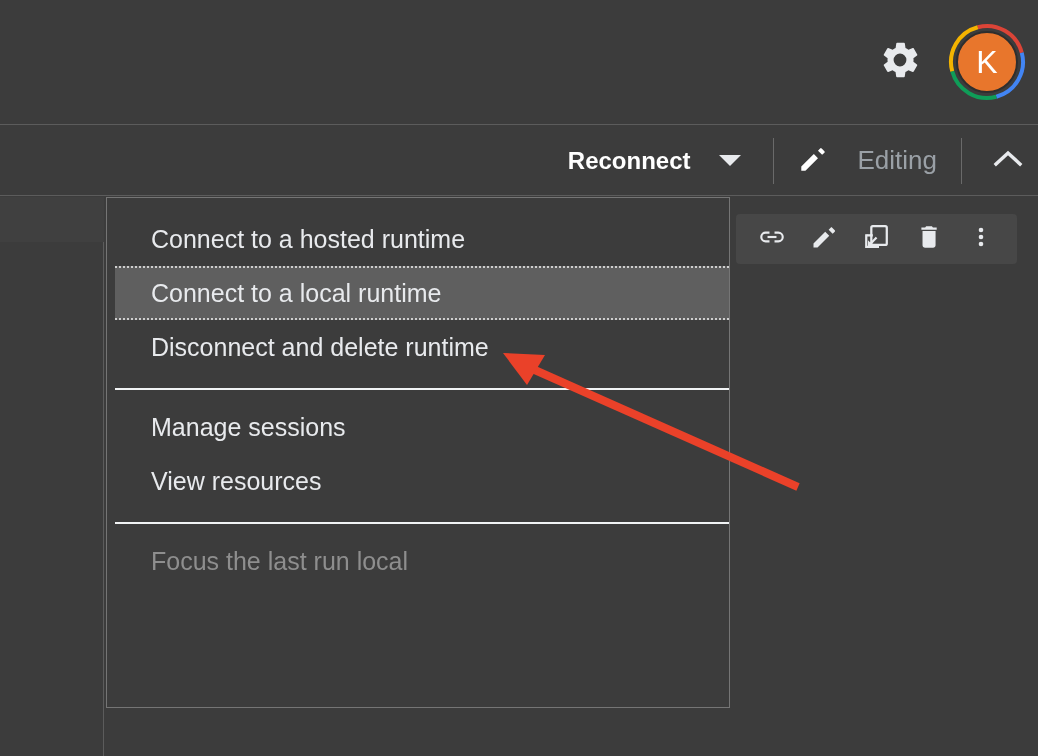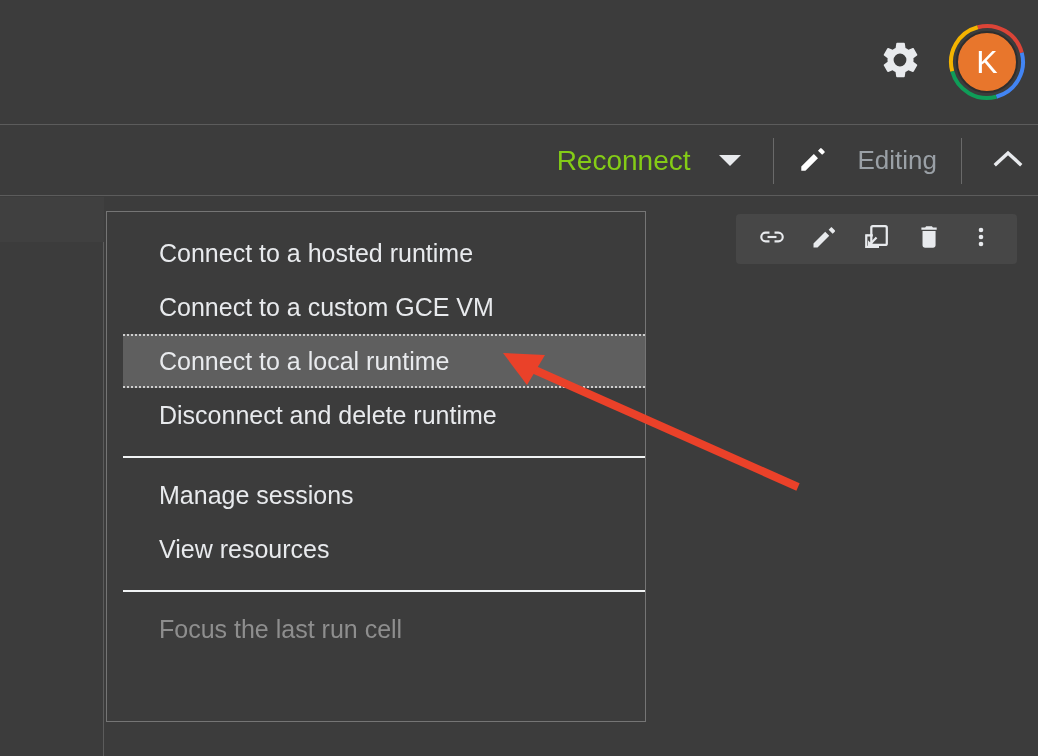--- a/index.html
+++ b/index.html
@@ -42,21 +42,21 @@
   
   .toolrow {
     position: absolute; left: 0; top: 126px; width: 1038px; height: 70px;
     background: #3c3c3c; border-bottom: 1px solid #5c5c5c;
     display: flex; align-items: center; justify-content: flex-end;
   }
   .reconnect-btn {
     display: flex; align-items: center; gap: 28px;
     padding: 0 16px 0 0; cursor: pointer; height: 100%;
   }
-  .reconnect-label { color: #84cc16; font-size: 28px; }
+  .reconnect-label { color: #ffffff; font-size: 24px; font-weight: bold; }
   .caret-down {
     width: 0; height: 0;
     border-left: 11px solid transparent; border-right: 11px solid transparent;
     border-top: 11px solid #e8eaed;
   }
   .vdiv { width: 1px; height: 46px; background: #6a6a6a; margin: 0 16px; }
   .editing-btn { display: flex; align-items: center; gap: 30px; cursor: pointer; padding: 0 8px; }
   .editing-label { color: #9aa0a6; font-size: 26px; }
   .chev-up-btn { display: flex; align-items: center; justify-content: center; width: 60px; cursor: pointer; }
 
@@ -75,23 +75,23 @@
   .cell-toolbar {
     position: absolute; left: 736px; top: 214px; width: 281px; height: 50px;
     background: #474747; border-radius: 4px;
     display: flex; align-items: center; justify-content: space-around;
     padding: 0 10px;
   }
   .ct-btn { width: 44px; height: 40px; display:flex; align-items:center; justify-content:center; cursor: pointer; }
 
   
   .menu {
-    position: absolute; left: 106px; top: 211px; width: 540px; height: 511px;
+    position: absolute; left: 106px; top: 197px; width: 624px; height: 511px;
     background: #3c3c3c; border: 1px solid #757575;
-    padding: 14px 0 16px 16px;
+    padding: 14px 0 16px 8px;
   }
   .menu-item {
     height: 54px; display: flex; align-items: center;
     padding-left: 36px; color: #e8eaed; font-size: 25px;
     cursor: pointer; white-space: nowrap;
   }
   .menu-item.selected {
     background: #5f5f5f;
     border-top: 2px dotted #cfcfcf;
     border-bottom: 2px dotted #cfcfcf;
@@ -209,32 +209,31 @@
           <circle cx="12" cy="12" r="2.3" fill="#e8eaed"></circle>
           <circle cx="12" cy="19" r="2.3" fill="#e8eaed"></circle>
         </svg>
       </span>
     </div>
   </div>
 
   <div class="menu">
 
     <div class="menu-item">Connect to a hosted runtime</div>
-    <div class="menu-item">Connect to a custom GCE VM</div>
     <div class="menu-item selected">Connect to a local runtime</div>
     <div class="menu-item">Disconnect and delete runtime</div>
 
     <div class="menu-sep"></div>
 
     <div class="menu-item">Manage sessions</div>
     <div class="menu-item">View resources</div>
 
     <div class="menu-sep"></div>
 
-    <div class="menu-item disabled">Focus the last run cell</div>
+    <div class="menu-item disabled">Focus the last run local</div>
   </div>
 
   <svg class="annotation" viewBox="0 0 1038 756">
     <line x1="798" y1="487" x2="528" y2="367" stroke="#ea4129" stroke-width="8" stroke-linecap="butt"></line>
     <polygon points="503,353 545,355 527,385" fill="#ea4129"></polygon>
   </svg>
 
 </div>
 
 </body></html>

